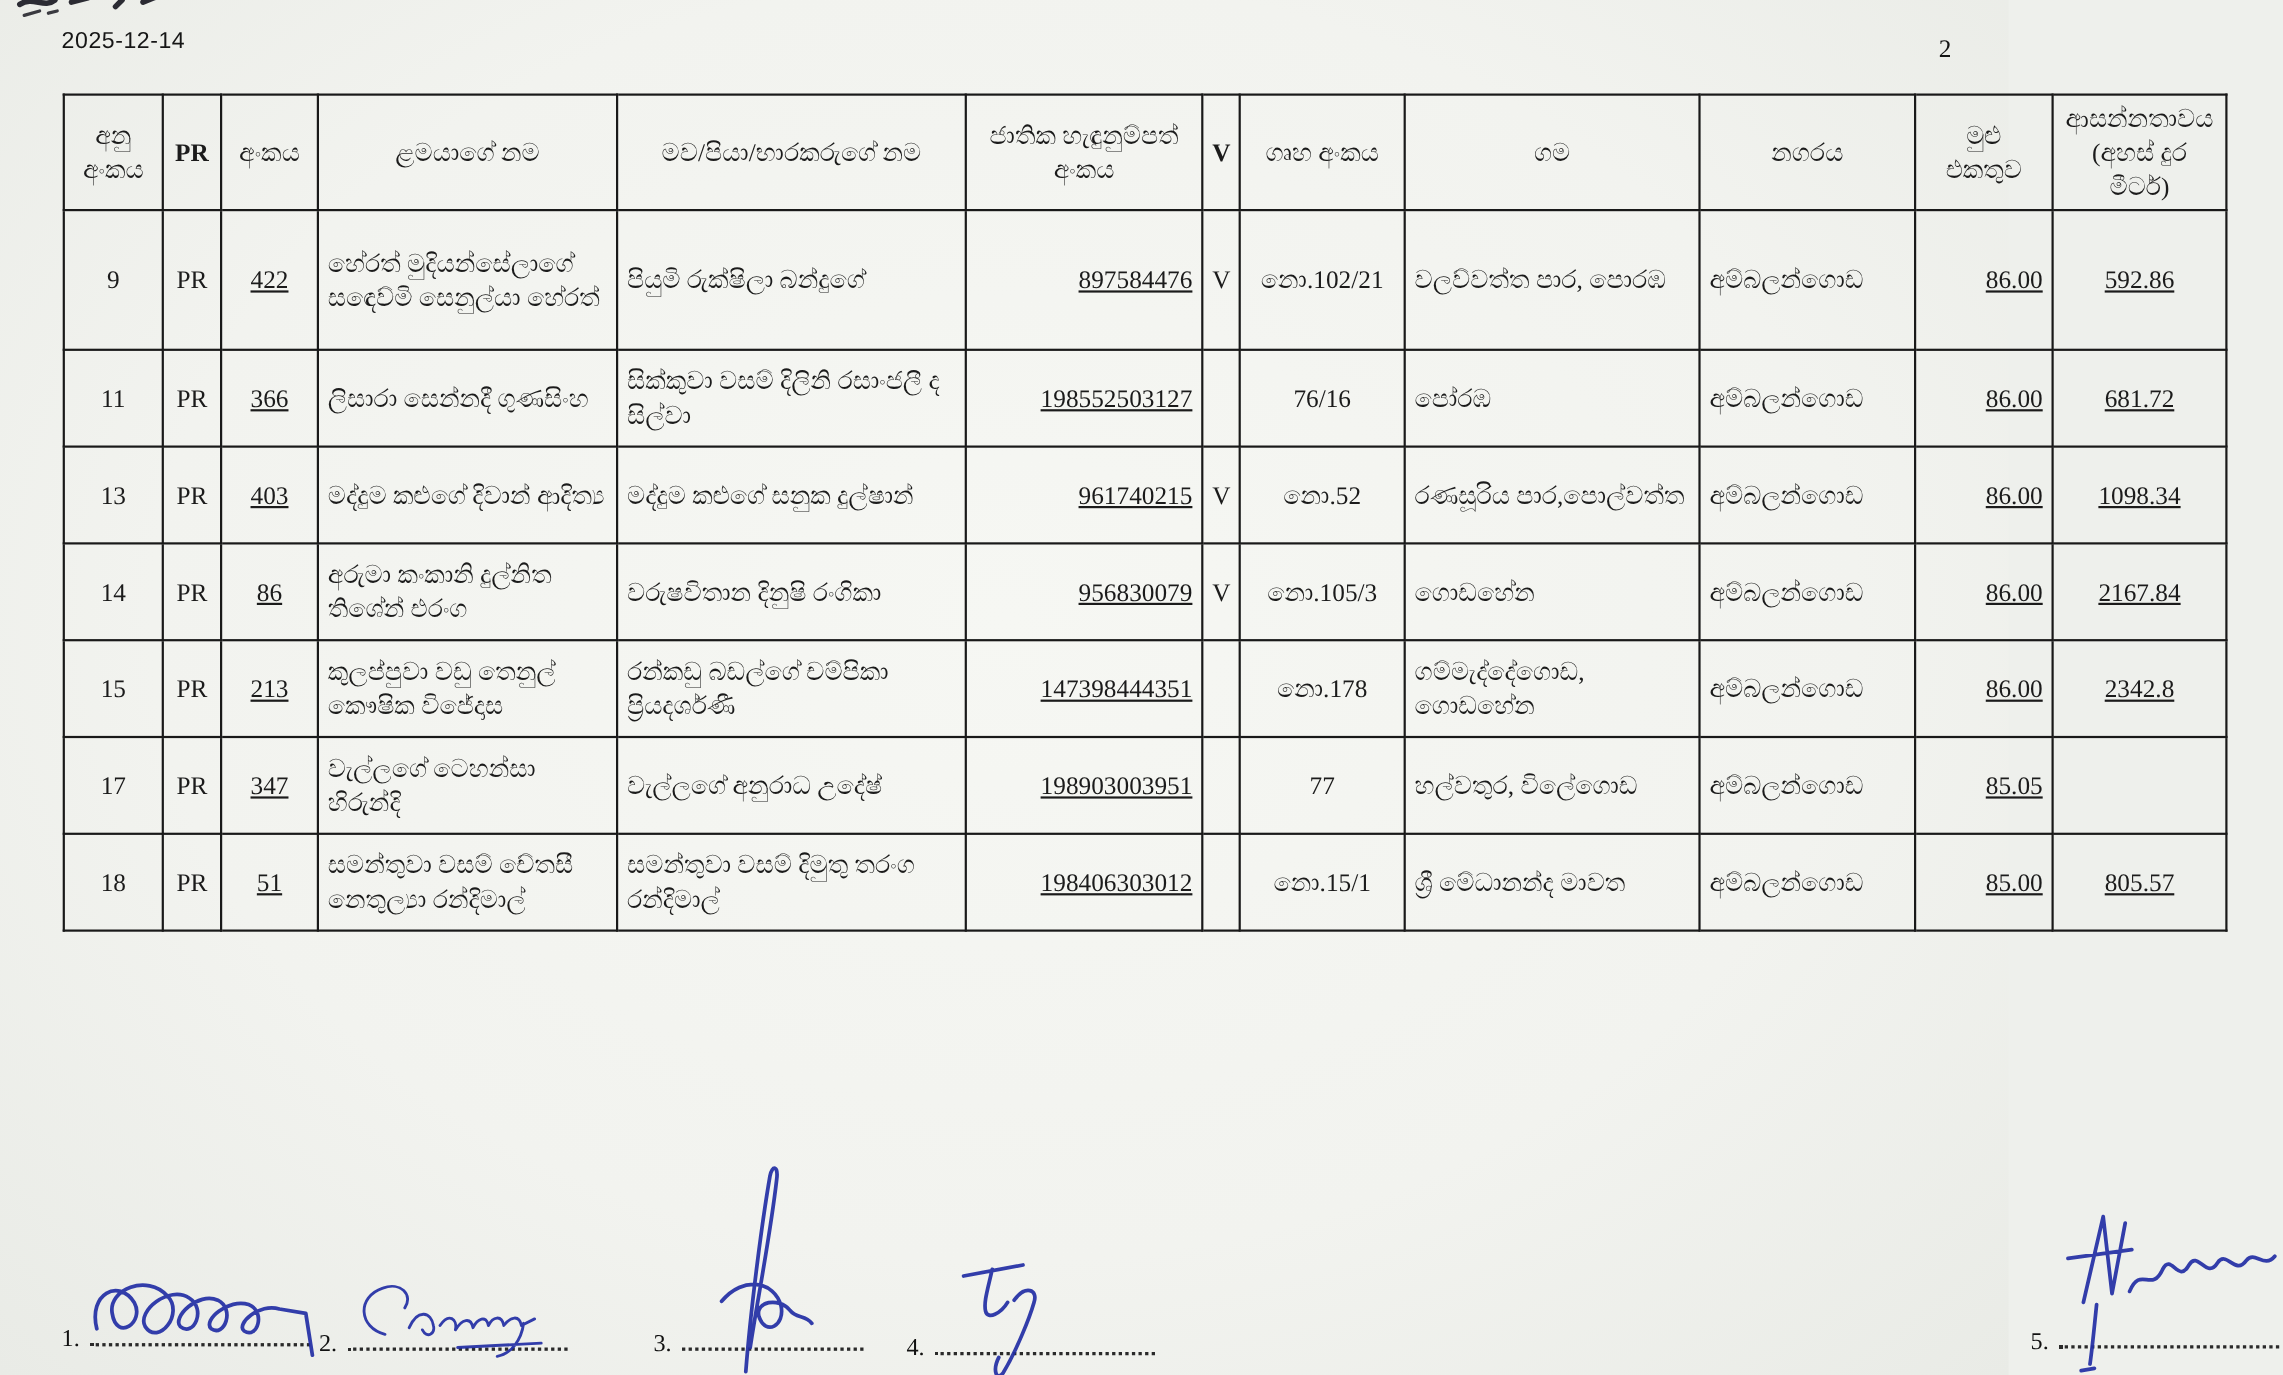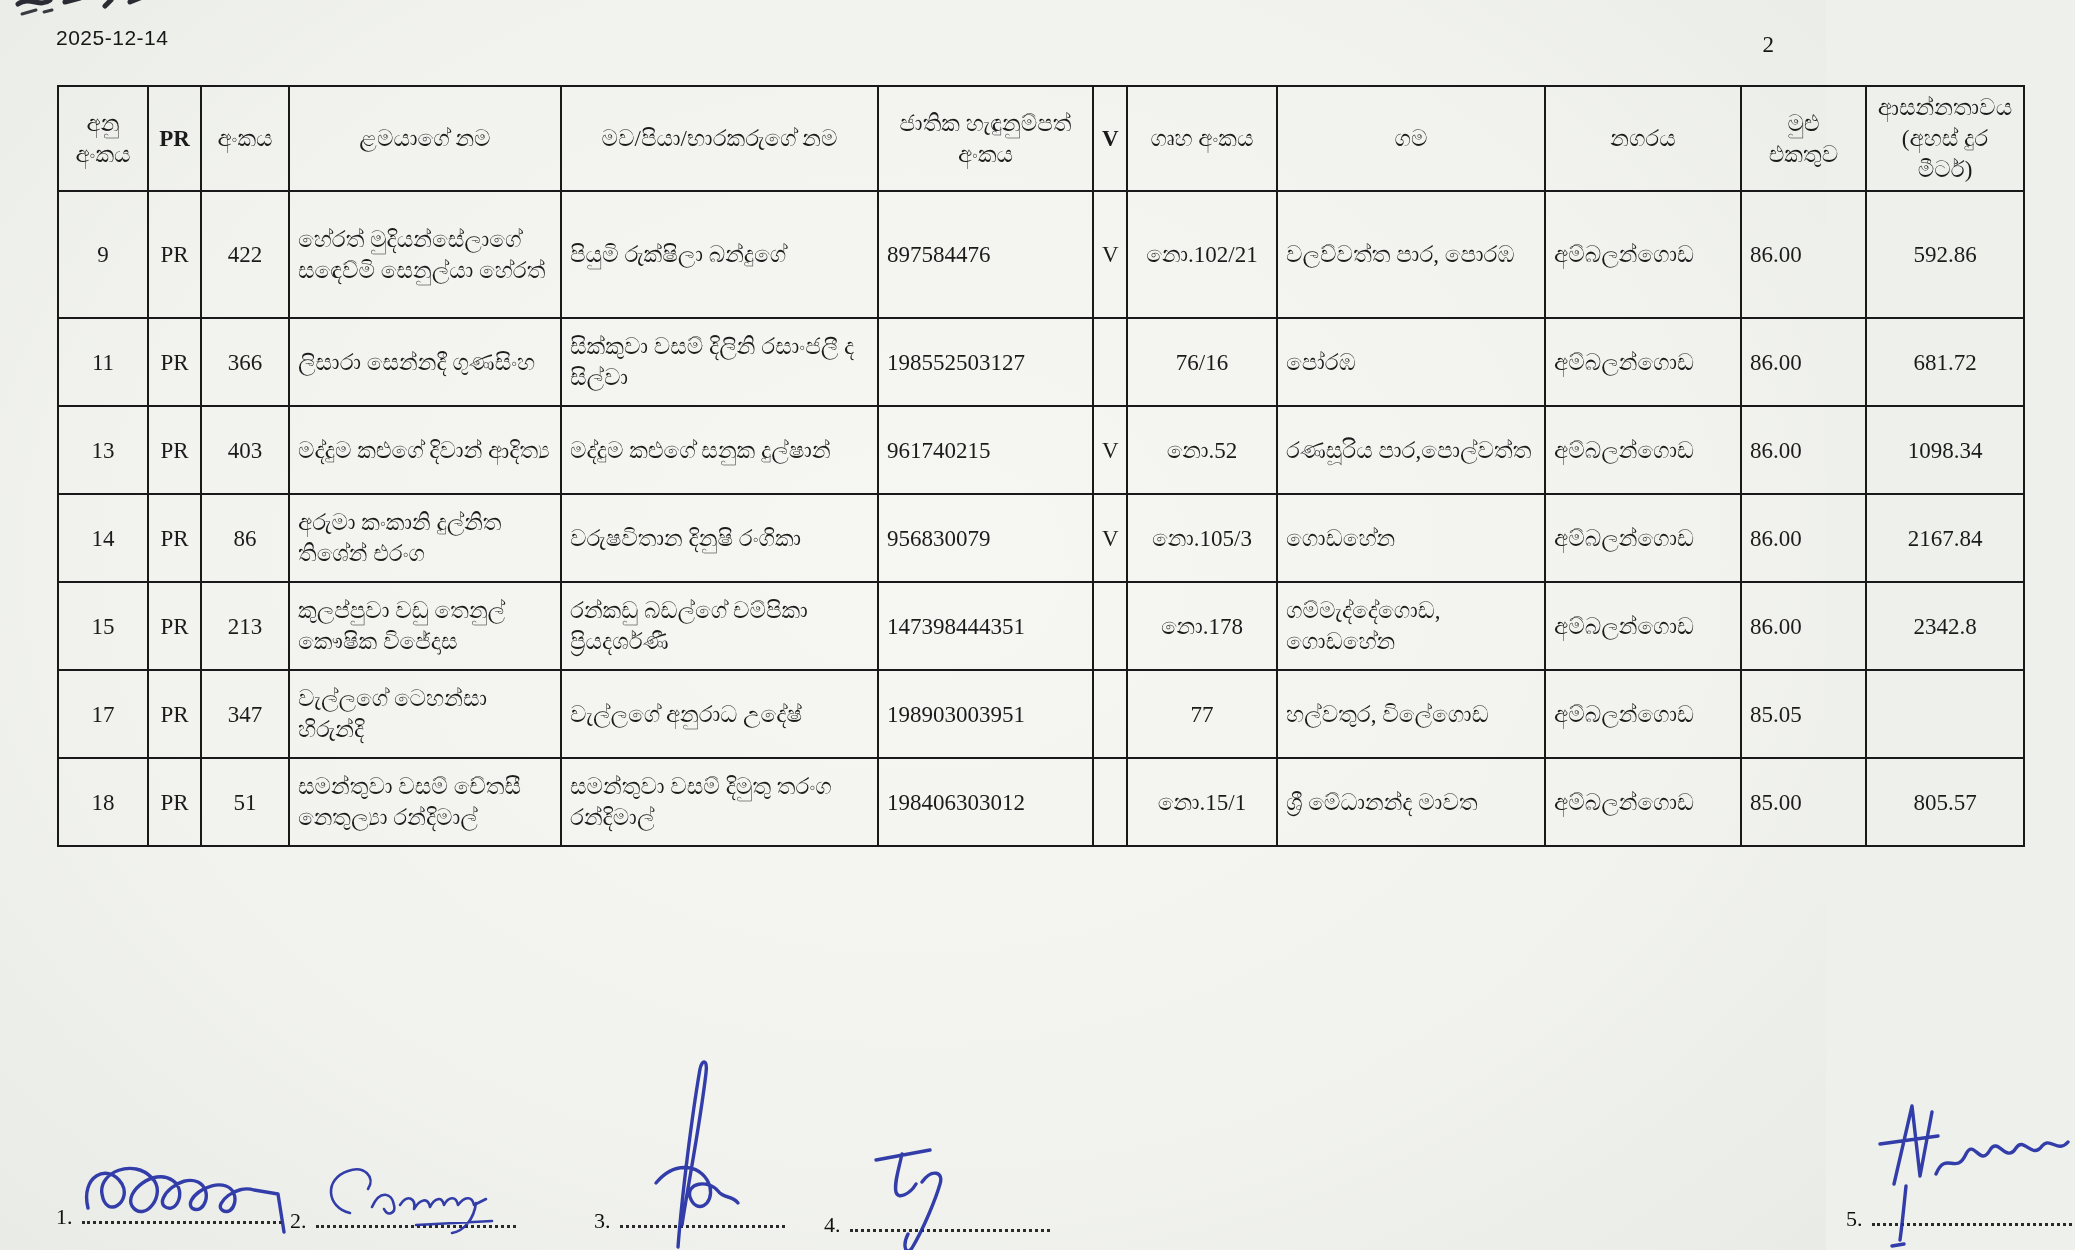--- a/index.html
+++ b/index.html
@@ -42,22 +42,22 @@
   }
   table.roster thead th{
     height:90px;text-align:center;font-weight:normal;
     font-size:23px;
   }
   table.roster thead th.b{font-weight:bold;}
   table.roster tbody tr{height:88px;}
   table.roster tbody tr.tall{height:127px;}
   td.c{text-align:center;}
   td.l{text-align:left;}
-  td.r{text-align:left;}
-  td.num{font-size:25px;}
+  td.r{text-align:right;}
+  td.num{font-size:25px;text-decoration:underline;}
   
   col.w-serial{width:90px;} col.w-pr{width:53px;} col.w-number{width:88px;}
   col.w-child{width:272px;} col.w-guardian{width:317px;} col.w-nic{width:215px;}
   col.w-v{width:34px;} col.w-house{width:150px;} col.w-village{width:268px;}
   col.w-town{width:196px;} col.w-total{width:125px;} col.w-distance{width:158px;}
 
   .sig{position:absolute;}
   .sig .line{
     position:absolute;bottom:8px;left:0;right:0;
     border-bottom:3px dotted #2a2a2a;

